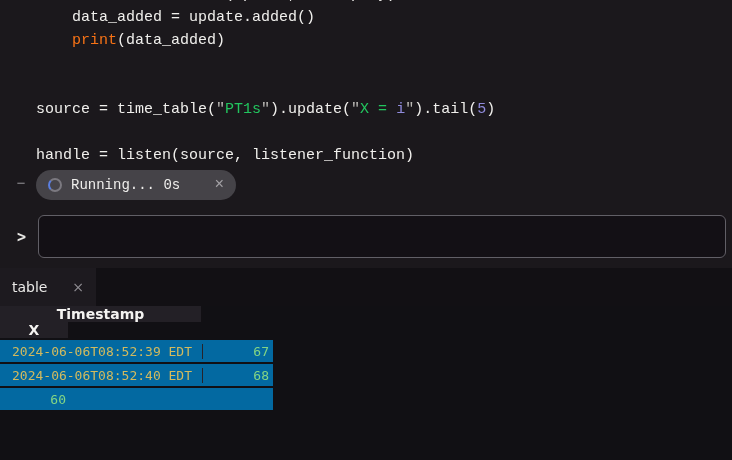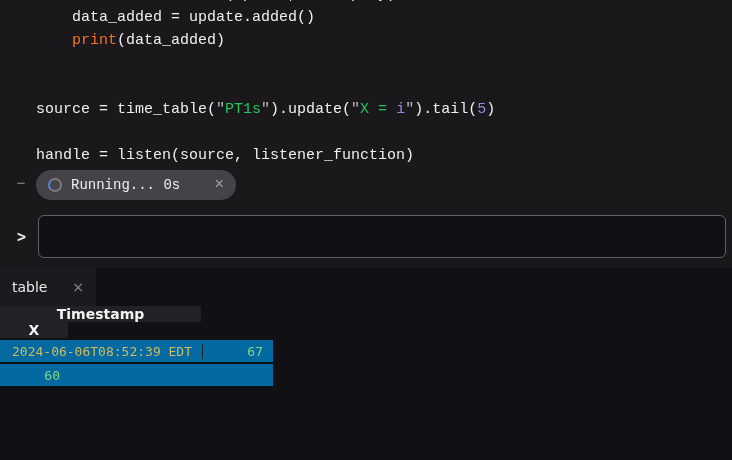--- a/index.html
+++ b/index.html
@@ -52,21 +52,21 @@
         display:flex;align-items:center;justify-content:center;cursor:pointer;}
   .h-x{width:70px;background:#232026;border-right:2px solid #121014;box-sizing:border-box;
        display:flex;align-items:center;justify-content:center;cursor:pointer;}
   .h-fill{flex:1;background:#211e24;}
 
   .grid-rows{position:absolute;top:34px;left:0;width:273px;}
   .trow{height:22px;margin-bottom:2px;background:#0369a1;display:flex;align-items:center;
         font-size:13px;cursor:default;}
   .cell-ts{width:203px;padding-left:12px;box-sizing:border-box;color:#d2ba5e;
            border-right:1px solid #26232a;white-space:pre;overflow:hidden;}
-  .cell-x{width:69px;padding-right:9px;box-sizing:border-box;text-align:right;color:#83d584;}
+  .cell-x{width:69px;padding-right:3px;box-sizing:border-box;text-align:right;color:#83d584;}
 </style>
 </head>
 <body>
 
 <div class="app">
 
   <div class="editor">
     <div class="code-lines"><div class="code-line"><span class="tok-kw">def </span><span class="tok-plain">listener_function(update, is_replay):</span></div><div class="code-line"><span class="tok-plain">    data_added = update.added()</span></div><div class="code-line"><span class="tok-plain">    </span><span class="tok-builtin">print</span><span class="tok-plain">(data_added)</span></div><div class="code-line"></div><div class="code-line"></div><div class="code-line"><span class="tok-plain">source = time_table(</span><span class="tok-quote">"</span><span class="tok-str">PT1s</span><span class="tok-quote">"</span><span class="tok-plain">).update(</span><span class="tok-quote">"</span><span class="tok-str">X = </span><span class="tok-num">i</span><span class="tok-quote">"</span><span class="tok-plain">).tail(</span><span class="tok-num">5</span><span class="tok-plain">)</span></div><div class="code-line"></div><div class="code-line"><span class="tok-plain">handle = listen(source, listener_function)</span></div></div>
     <div class="gutter-marker">−</div>
     <div class="running-pill">
@@ -91,18 +91,22 @@
       <div class="h-ts">Timestamp</div>
       <div class="h-x">X</div>
       <div class="h-fill"></div>
     </div>
     <div class="grid-rows">
         <div class="trow">
           <div class="cell-ts">2024-06-06T08:52:39 EDT</div>
           <div class="cell-x">67</div>
         </div>
         <div class="trow">
+          <div class="cell-ts">2024-06-06T08:52:40 EDT</div>
+          <div class="cell-x">68</div>
+        </div>
+        <div class="trow">
           <div class="cell-x">60</div>
         </div>
       </div>
   </div>
 
 </div>
 
 </body></html>

